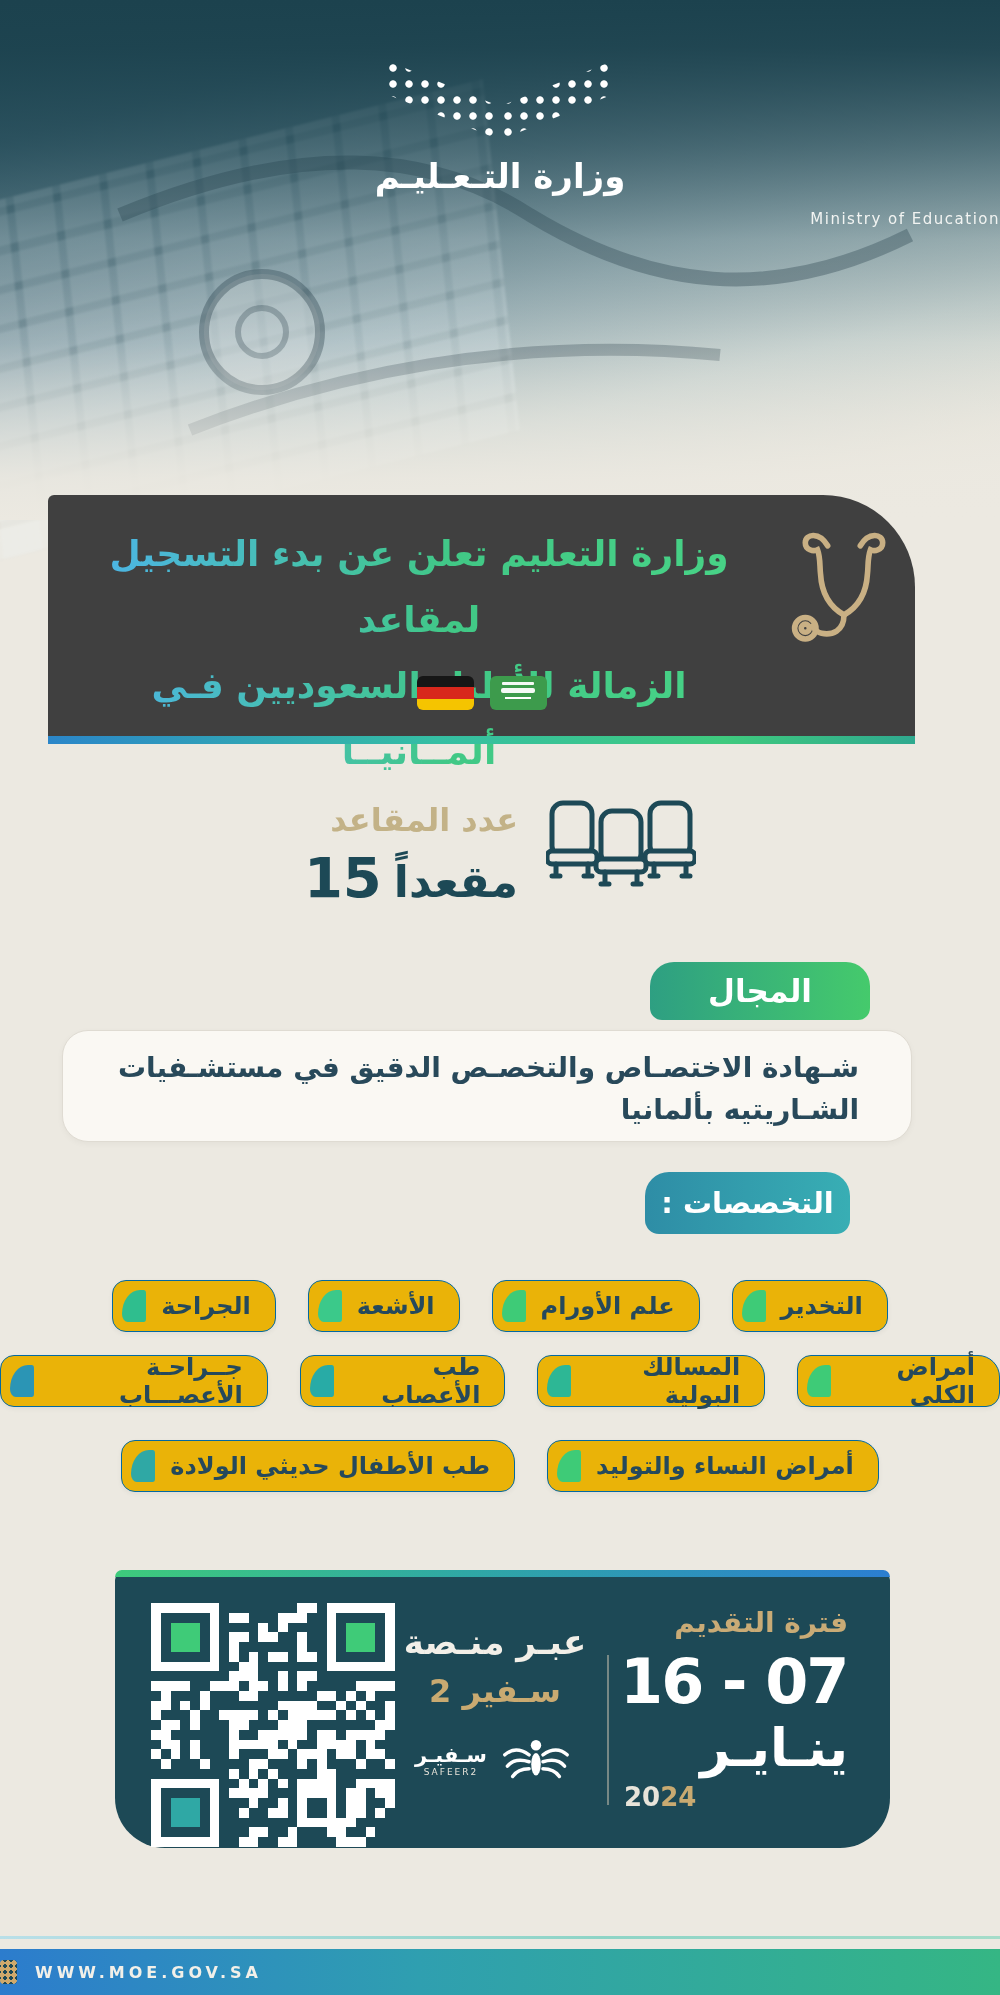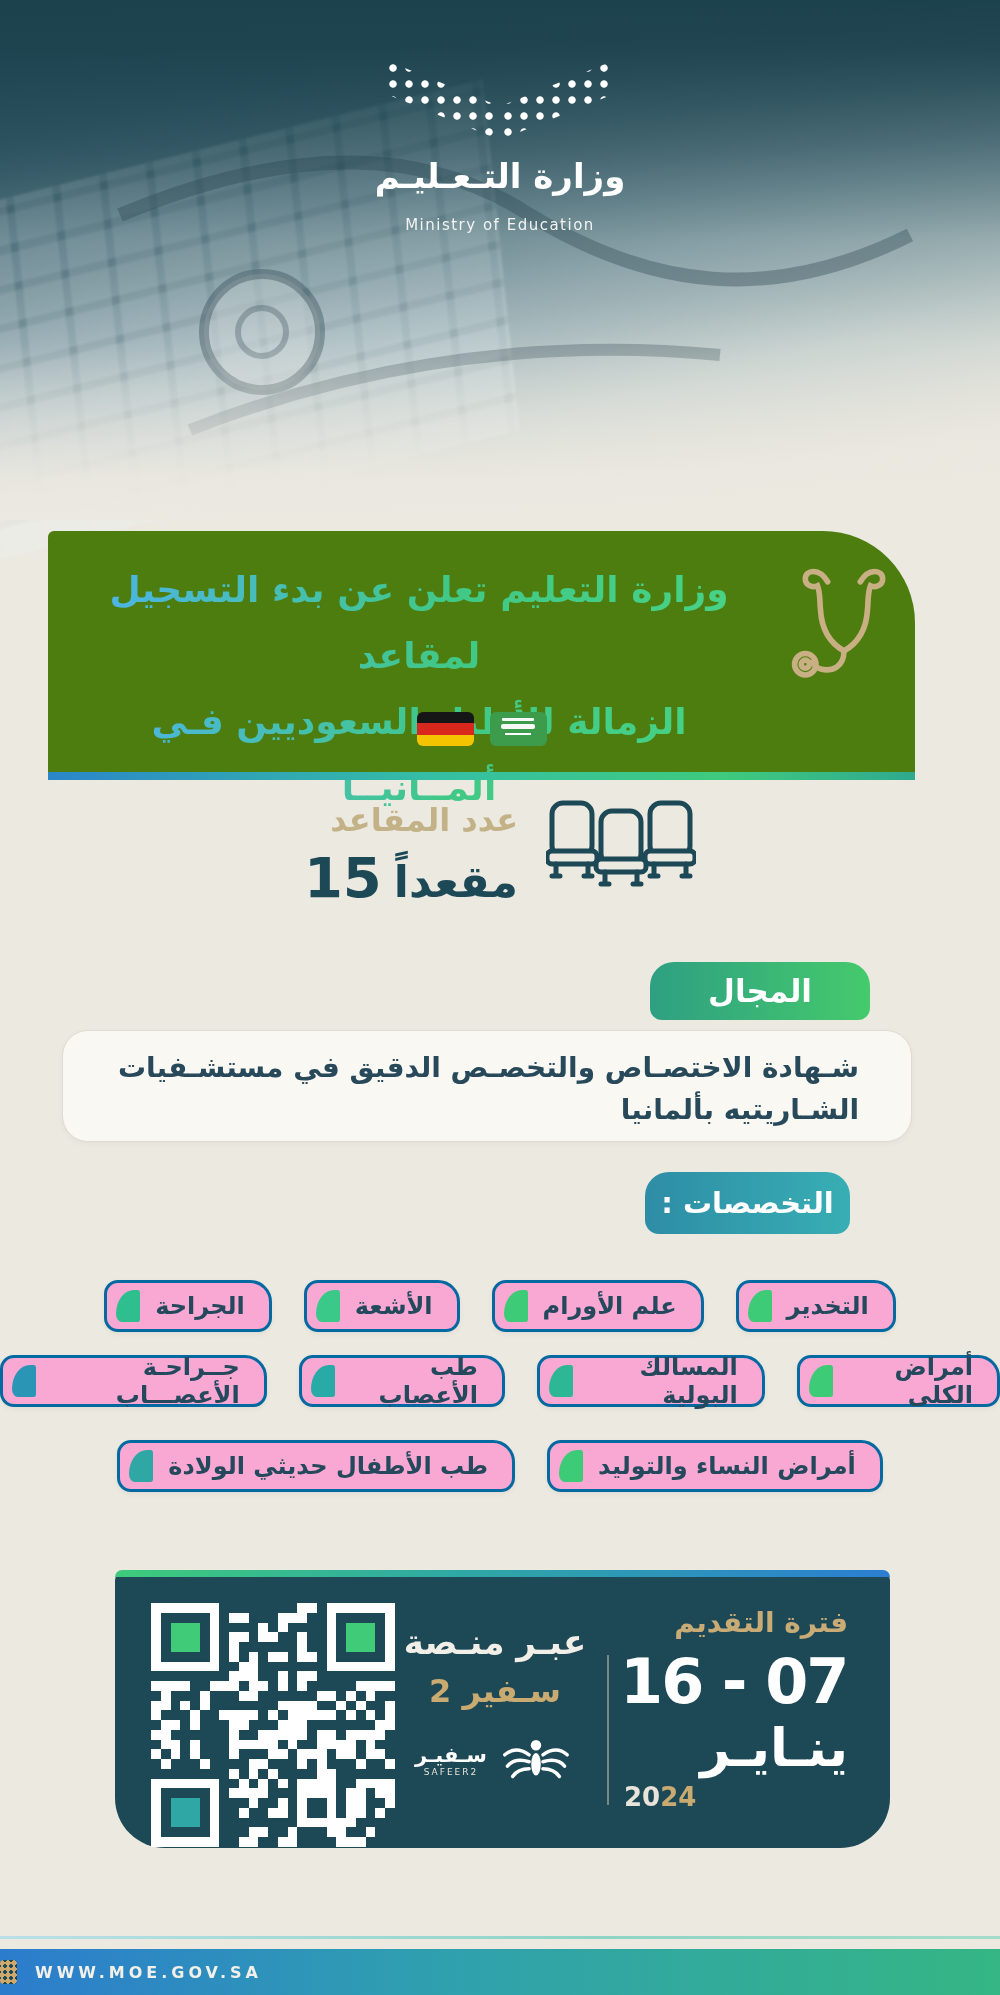--- a/index.html
+++ b/index.html
@@ -16,24 +16,24 @@
   .hero-overlay{position:absolute;left:0;top:0;width:1000px;height:520px;
       background:linear-gradient(180deg,#1c424e 0%,rgba(28,66,78,.93) 9%,rgba(30,70,82,.58) 28%,rgba(60,100,110,.25) 46%,rgba(236,233,225,0) 66%,rgba(236,233,225,.9) 92%,#ece9e1 100%);}
   .moe-logo{position:absolute;top:60px;left:0;width:100%;text-align:center;color:#fff;z-index:3;}
   .dots{width:230px;height:80px;margin:0 auto 16px;display:flex;}
   .wing{width:115px;height:80px;
         background-image:radial-gradient(circle,#ffffff 3.3px,rgba(255,255,255,0) 4.1px);
         background-size:16px 16px;}
   .wing.l{clip-path:polygon(0 0,100% 58%,100% 100%,0 42%);}
   .wing.r{clip-path:polygon(0 58%,100% 0,100% 42%,0 100%);}
   .logo-ar{font-size:34px;font-weight:bold;letter-spacing:2px;}
-  .logo-en{font-size:15px;letter-spacing:1.5px;margin-top:20px;color:#f2f4f2;}
-  
-  .banner{position:absolute;left:48px;top:495px;width:867px;height:249px;background:#4d7c0f;
-          border-radius:6px 92px 0 0;z-index:4;margin-top:36px;}
+  .logo-en{font-size:15px;letter-spacing:1.5px;margin-top:14px;color:#f2f4f2;text-align:right;}
+  
+  .banner{position:absolute;left:48px;top:495px;width:867px;height:249px;background:#404040;
+          border-radius:6px 92px 0 0;z-index:4;}
   .banner-line{position:absolute;left:0;bottom:0;width:100%;height:8px;
           background:linear-gradient(90deg,#2b86c9 0%,#35bfa3 45%,#3fca7e 78%,#2fa98f 100%);}
   .banner-text{position:absolute;top:26px;left:40px;right:165px;text-align:center;direction:rtl;
           font-weight:bold;font-size:36px;line-height:66px;}
   .banner-text div{background:linear-gradient(90deg,#4db4e8 0%,#41c886 55%,#48d386 100%);
           -webkit-background-clip:text;background-clip:text;color:transparent;}
   .steth{position:absolute;right:14px;top:28px;width:112px;height:128px;}
   .flags{position:absolute;bottom:34px;left:0;right:0;display:flex;justify-content:center;gap:16px;}
   .flag{width:57px;height:34px;border-radius:6px;overflow:hidden;display:flex;flex-direction:column;}
   .flag-de span{flex:1;}
@@ -59,21 +59,21 @@
   .tab-spec{top:1172px;left:645px;width:205px;height:62px;font-size:29px;
        background:linear-gradient(90deg,#2e8da6,#38aeb4);border-radius:24px 24px 14px 14px;}
   .field-box{position:absolute;top:1030px;left:62px;width:850px;height:112px;background:#faf8f3;
        border:1px solid #dfdbd2;border-radius:26px;box-sizing:border-box;direction:rtl;
        padding:16px 52px 0 40px;color:#28495a;font-size:28px;font-weight:bold;line-height:42px;
        text-align:right;box-shadow:0 2px 6px rgba(0,0,0,.04);}
   
   .tag-row{position:absolute;left:0;right:0;display:flex;flex-direction:row-reverse;
        justify-content:center;gap:32px;}
   .row1{top:1280px;} .row2{top:1355px;} .row3{top:1440px;}
-  .tag{position:relative;background:#f9a8d4;border:3px solid #0369a1;height:52px;
+  .tag{position:relative;background:#eab308;border:1px solid #0369a1;height:52px;
        border-radius:14px 22px 14px 14px;display:flex;align-items:center;direction:rtl;
        padding:0 24px 0 48px;box-sizing:border-box;color:#25495c;font-weight:bold;font-size:24px;
        box-shadow:0 2px 5px rgba(0,0,0,.05);}
   .marker{position:absolute;left:9px;top:50%;transform:translateY(-50%);width:24px;height:32px;
        border-radius:90% 12% 12% 30%;}
   
   .qr-card{position:absolute;left:115px;top:1570px;width:775px;height:278px;background:#1d4956;
        border-radius:10px 10px 50px 50px;z-index:2;}
   .card-topline{position:absolute;top:0;left:0;width:100%;height:7px;border-radius:10px 10px 0 0;
        background:linear-gradient(90deg,#3ecb7c 0%,#2fa8a5 45%,#2b7ed1 100%);}

